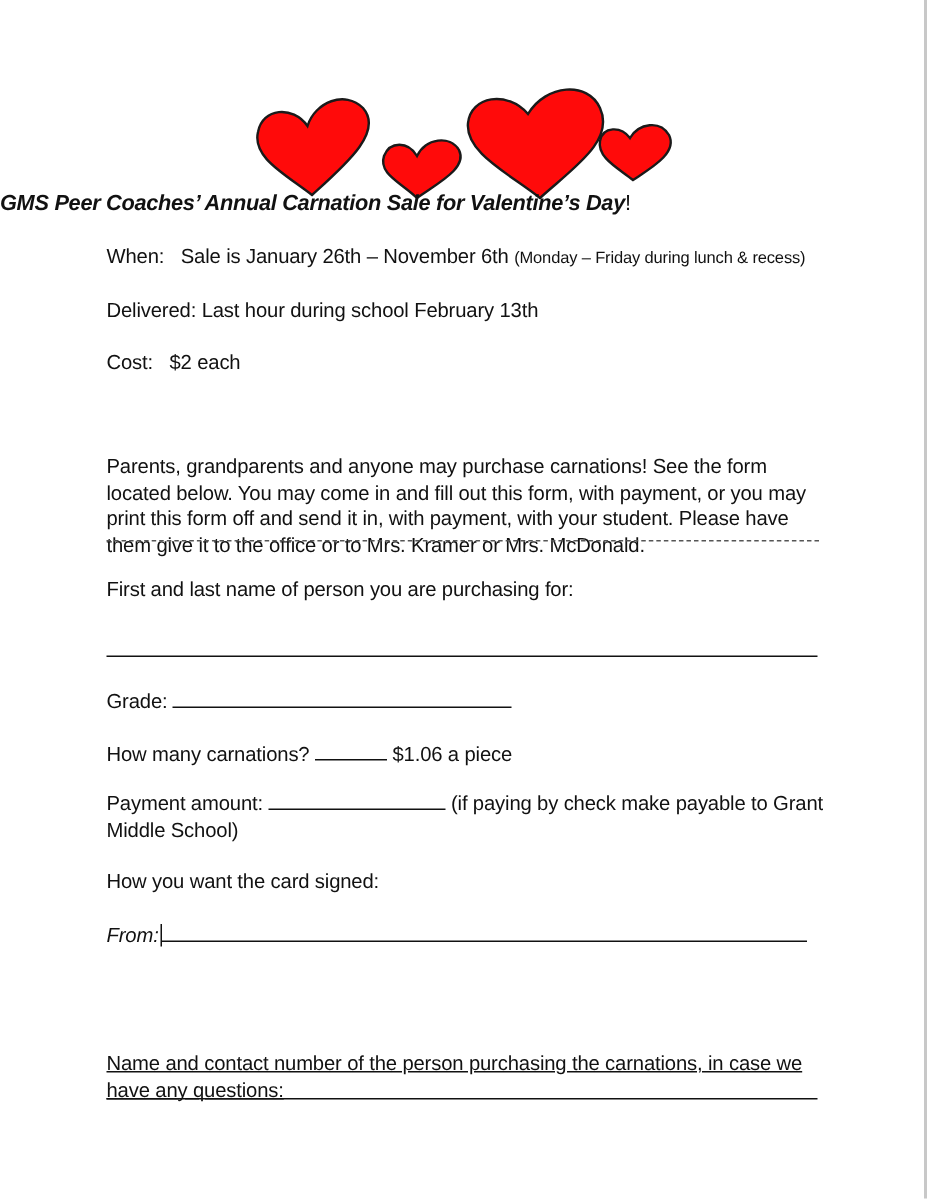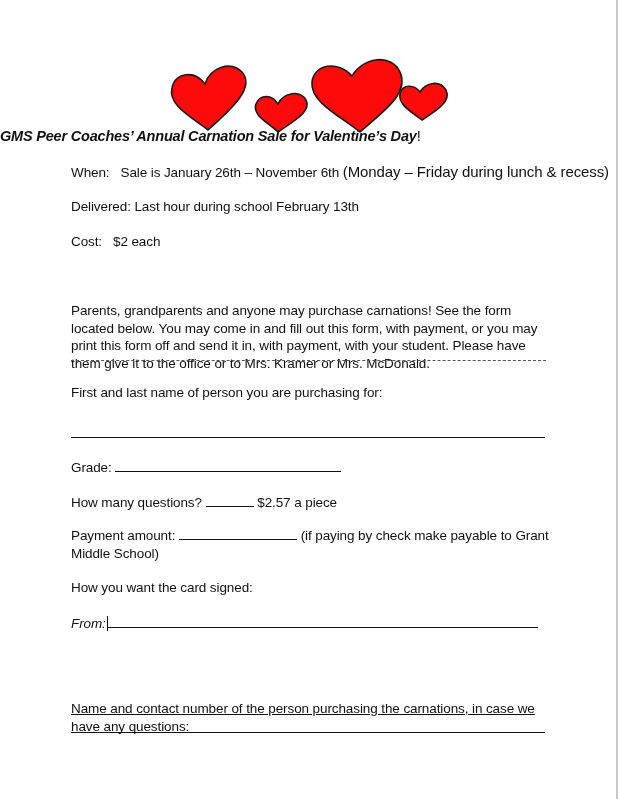--- a/index.html
+++ b/index.html
@@ -4,21 +4,21 @@
 <style>
   html, body { margin:0; padding:0; background:#ffffff; }
   body { width:618px; height:799px; position:relative; overflow:hidden;
          font-family:"Liberation Sans", "DejaVu Sans", sans-serif; color:#111; }
   .right-border { position:absolute; left:616px; top:0; width:2px; height:799px; background:#c8c8c8; }
   .hearts { position:absolute; left:160px; top:50px; width:300px; height:85px; }
   .title { position:absolute; left:0; width:618px; top:128px; 
            font-size:14.5px; font-weight:bold; font-style:italic; letter-spacing:-0.2px; }
   .title .bang { font-weight:normal; font-style:normal; }
   .line { position:absolute; left:71px; font-size:13.5px; white-space:nowrap; letter-spacing:-0.1px; }
-  .small { font-size:15px; }
+  .small { font-size:11px; }
   .para { position:absolute; left:71px; width:480px; font-size:13.5px; line-height:17.5px; letter-spacing:-0.1px; }
   .dashline { position:absolute; left:71px; top:360px; width:475px; height:0;
               border-top:1px dashed #555; }
   .blank { display:inline-block; border-bottom:1px solid #111; height:12px; vertical-align:baseline; }
   .hrule { position:absolute; left:71px; height:0; border-top:1px solid #111; }
   .cursor { display:inline-block; width:1px; height:15px; background:#111; vertical-align:-3px; margin-left:1px; }
 </style>
 </head>
 <body>
 
@@ -54,23 +54,23 @@
 
 <div class="line" style="top:385px;">First and last name of person you are purchasing for:</div>
 <div class="hrule" style="top:437px; width:474px;"></div>
 
 <div class="line" style="top:459px;">
   <span>Grade:</span>
   <span class="blank" style="width:226px;"></span>
 </div>
 
 <div class="line" style="top:494px;">
-  <span>How many questions?</span>
+  <span>How many carnations?</span>
   <span class="blank" style="width:48px;"></span>
-  <span>$2.57 a piece</span>
+  <span>$1.06 a piece</span>
 </div>
 
 <div class="para" style="top:527px;">
   <span>Payment amount:</span>
   <span class="blank" style="width:118px;"></span>
   <span>(if paying by check make payable to Grant Middle School)</span>
 </div>
 
 <div class="line" style="top:580px;">How you want the card signed:</div>
 

